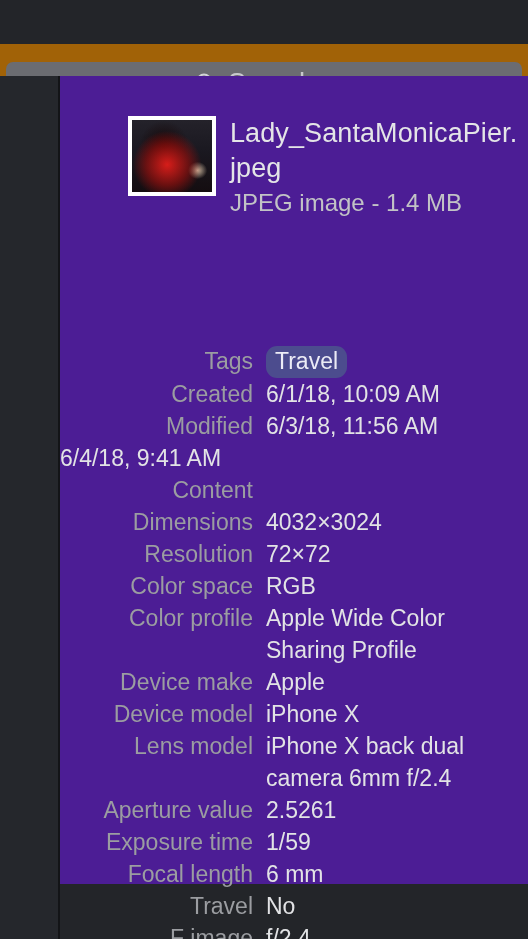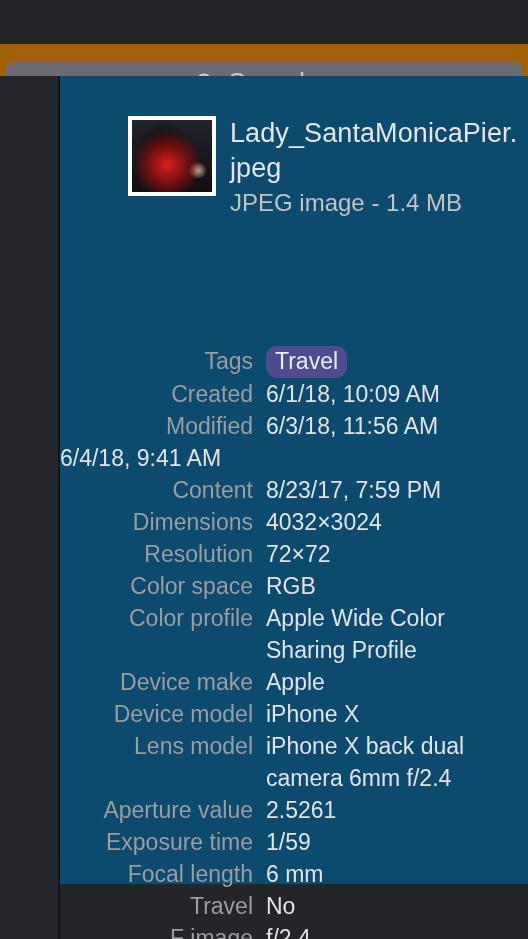--- a/index.html
+++ b/index.html
@@ -63,21 +63,21 @@
   #column-divider {
     position: absolute;
     left: 58px; top: 0;
     width: 2px; height: 863px;
     background: #131417;
   }
   #inspector {
     position: absolute;
     left: 60px; top: 0;
     width: 468px; height: 808px;
-    background: #0c4a6e;
+    background: #4c1d95;
     padding-left: 24px;
   }
 
   
   #file-header {
     position: absolute;
     left: 0; top: 40px;
     width: 468px;
     display: flex;
     align-items: flex-start;
@@ -202,21 +202,20 @@
         </div>
         <div class="meta-row">
           <div class="meta-label">Modified</div>
           <div class="meta-value">6/3/18, 11:56 AM</div>
         </div>
         <div class="meta-row">
           <div class="meta-value">6/4/18, 9:41 AM</div>
         </div>
         <div class="meta-row">
           <div class="meta-label">Content</div>
-          <div class="meta-value">8/23/17, 7:59 PM</div>
         </div>
         <div class="meta-row">
           <div class="meta-label">Dimensions</div>
           <div class="meta-value">4032×3024</div>
         </div>
         <div class="meta-row">
           <div class="meta-label">Resolution</div>
           <div class="meta-value">72×72</div>
         </div>
         <div class="meta-row">

